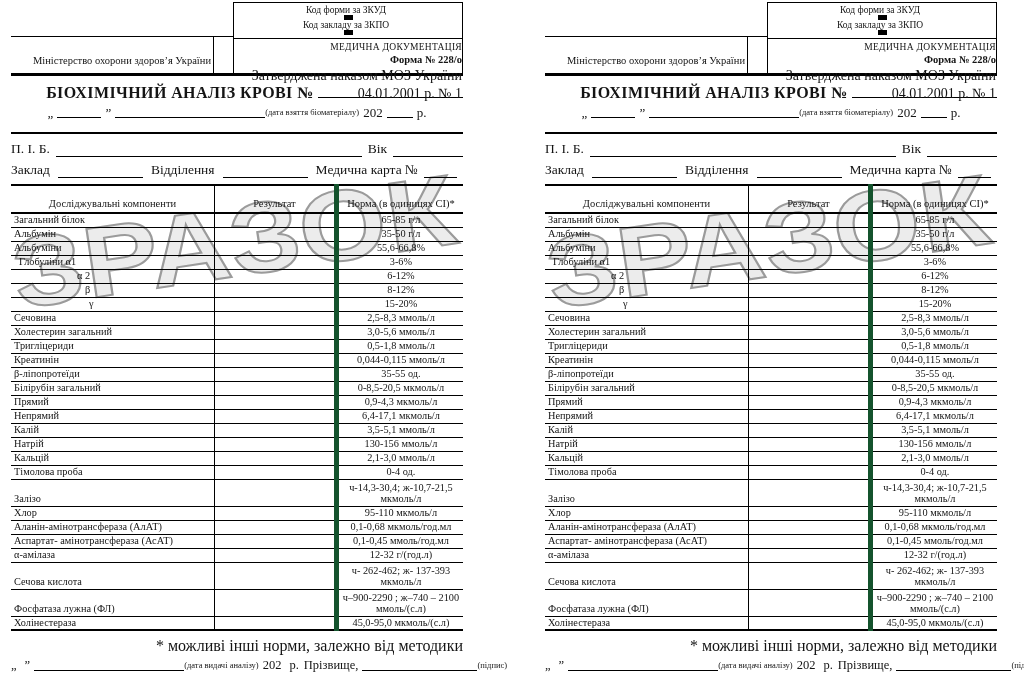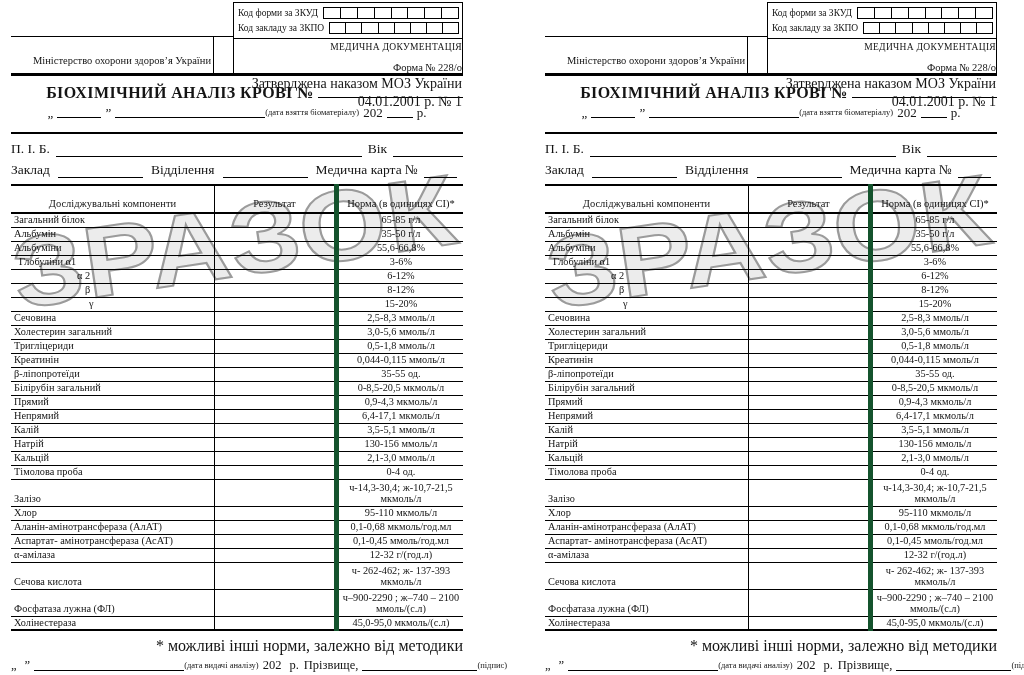--- a/index.html
+++ b/index.html
@@ -21,28 +21,28 @@
     transform:rotate(-8.5deg) scaleX(1.12); transform-origin:0 60%;
     white-space:nowrap;
   }
   .content { position:relative; z-index:1; }
 
   
   .hdr { position:relative; height:76px; border-bottom:3px solid #000; }
   .hdr-right { position:absolute; left:222px; top:2px; right:0; bottom:0;
                border:1.5px solid #000; border-bottom:none; }
   .codes { border-bottom:1.5px solid #000; padding:2px 3px 3px 4px; }
-  .code-row { display:flex; align-items:center; height:15px; }
+  .code-row { display:flex; align-items:center; height:15px;flex-direction:column; }
   .code-label { font-size:9.5px; white-space:nowrap; padding-right:5px; flex:0 0 auto; }
   .code-cells { display:flex; flex:1 1 auto; height:12px; border:1px solid #000; }
   .code-cell { flex:1; border-right:1px solid #000; }
   .code-cell:last-child { border-right:none; }
   .meddoc { text-align:right; padding-top:2px; line-height:1.3; }
   .meddoc-l1 { font-size:9.5px; letter-spacing:0.3px; }
-  .meddoc-l2 { font-size:10.5px; font-weight:normal;margin-top:8px; }
+  .meddoc-l2 { font-size:10.5px; font-weight:bold; }
   .meddoc-l3 { font-size:14px; }
   .ministry { position:absolute; left:0; top:36px; width:222px; border-top:1px solid #000;
               text-align:center; font-size:10.5px; padding-top:18px; }
   .vsep { position:absolute; left:202px; top:36px; bottom:0; width:0; border-left:1.5px solid #000; }
 
   
   .title { text-align:right; font-weight:bold; font-size:16px; margin-top:8px;
            letter-spacing:0.4px; white-space:nowrap; }
   .blank { display:inline-block; border-bottom:1px solid #000; height:13px; vertical-align:baseline; }
   .blank.bold { border-bottom-width:1.5px; }

